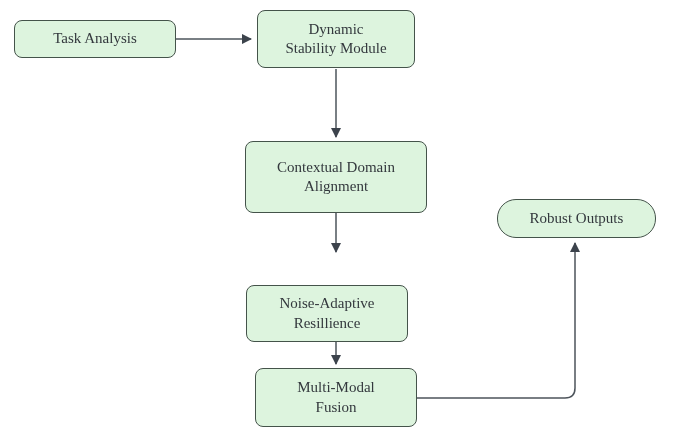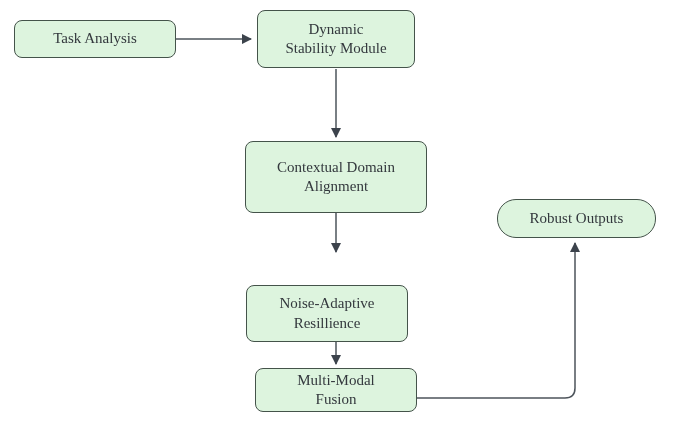--- a/index.html
+++ b/index.html
@@ -75,21 +75,21 @@
   <div class="node" style="left:245px; top:141px; width:182px; height:72px;">
     <span class="node-label">Contextual Domain
 Alignment</span>
   </div>
 
   <div class="node" style="left:246px; top:256px; width:162px; height:57px;margin-top:29px;">
     <span class="node-label">Noise-Adaptive
 Resillience</span>
   </div>
 
-  <div class="node" style="left:255px; top:368px; width:162px; height:44px;">
+  <div class="node" style="left:255px; top:368px; width:162px; height:59px;">
     <span class="node-label">Multi-Modal
 Fusion</span>
   </div>
 
   <div class="node" style="left:497px; top:199px; width:159px; height:39px;border-radius:19px;">
     <span class="node-label">Robust Outputs</span>
   </div>
 
 </div>
 

